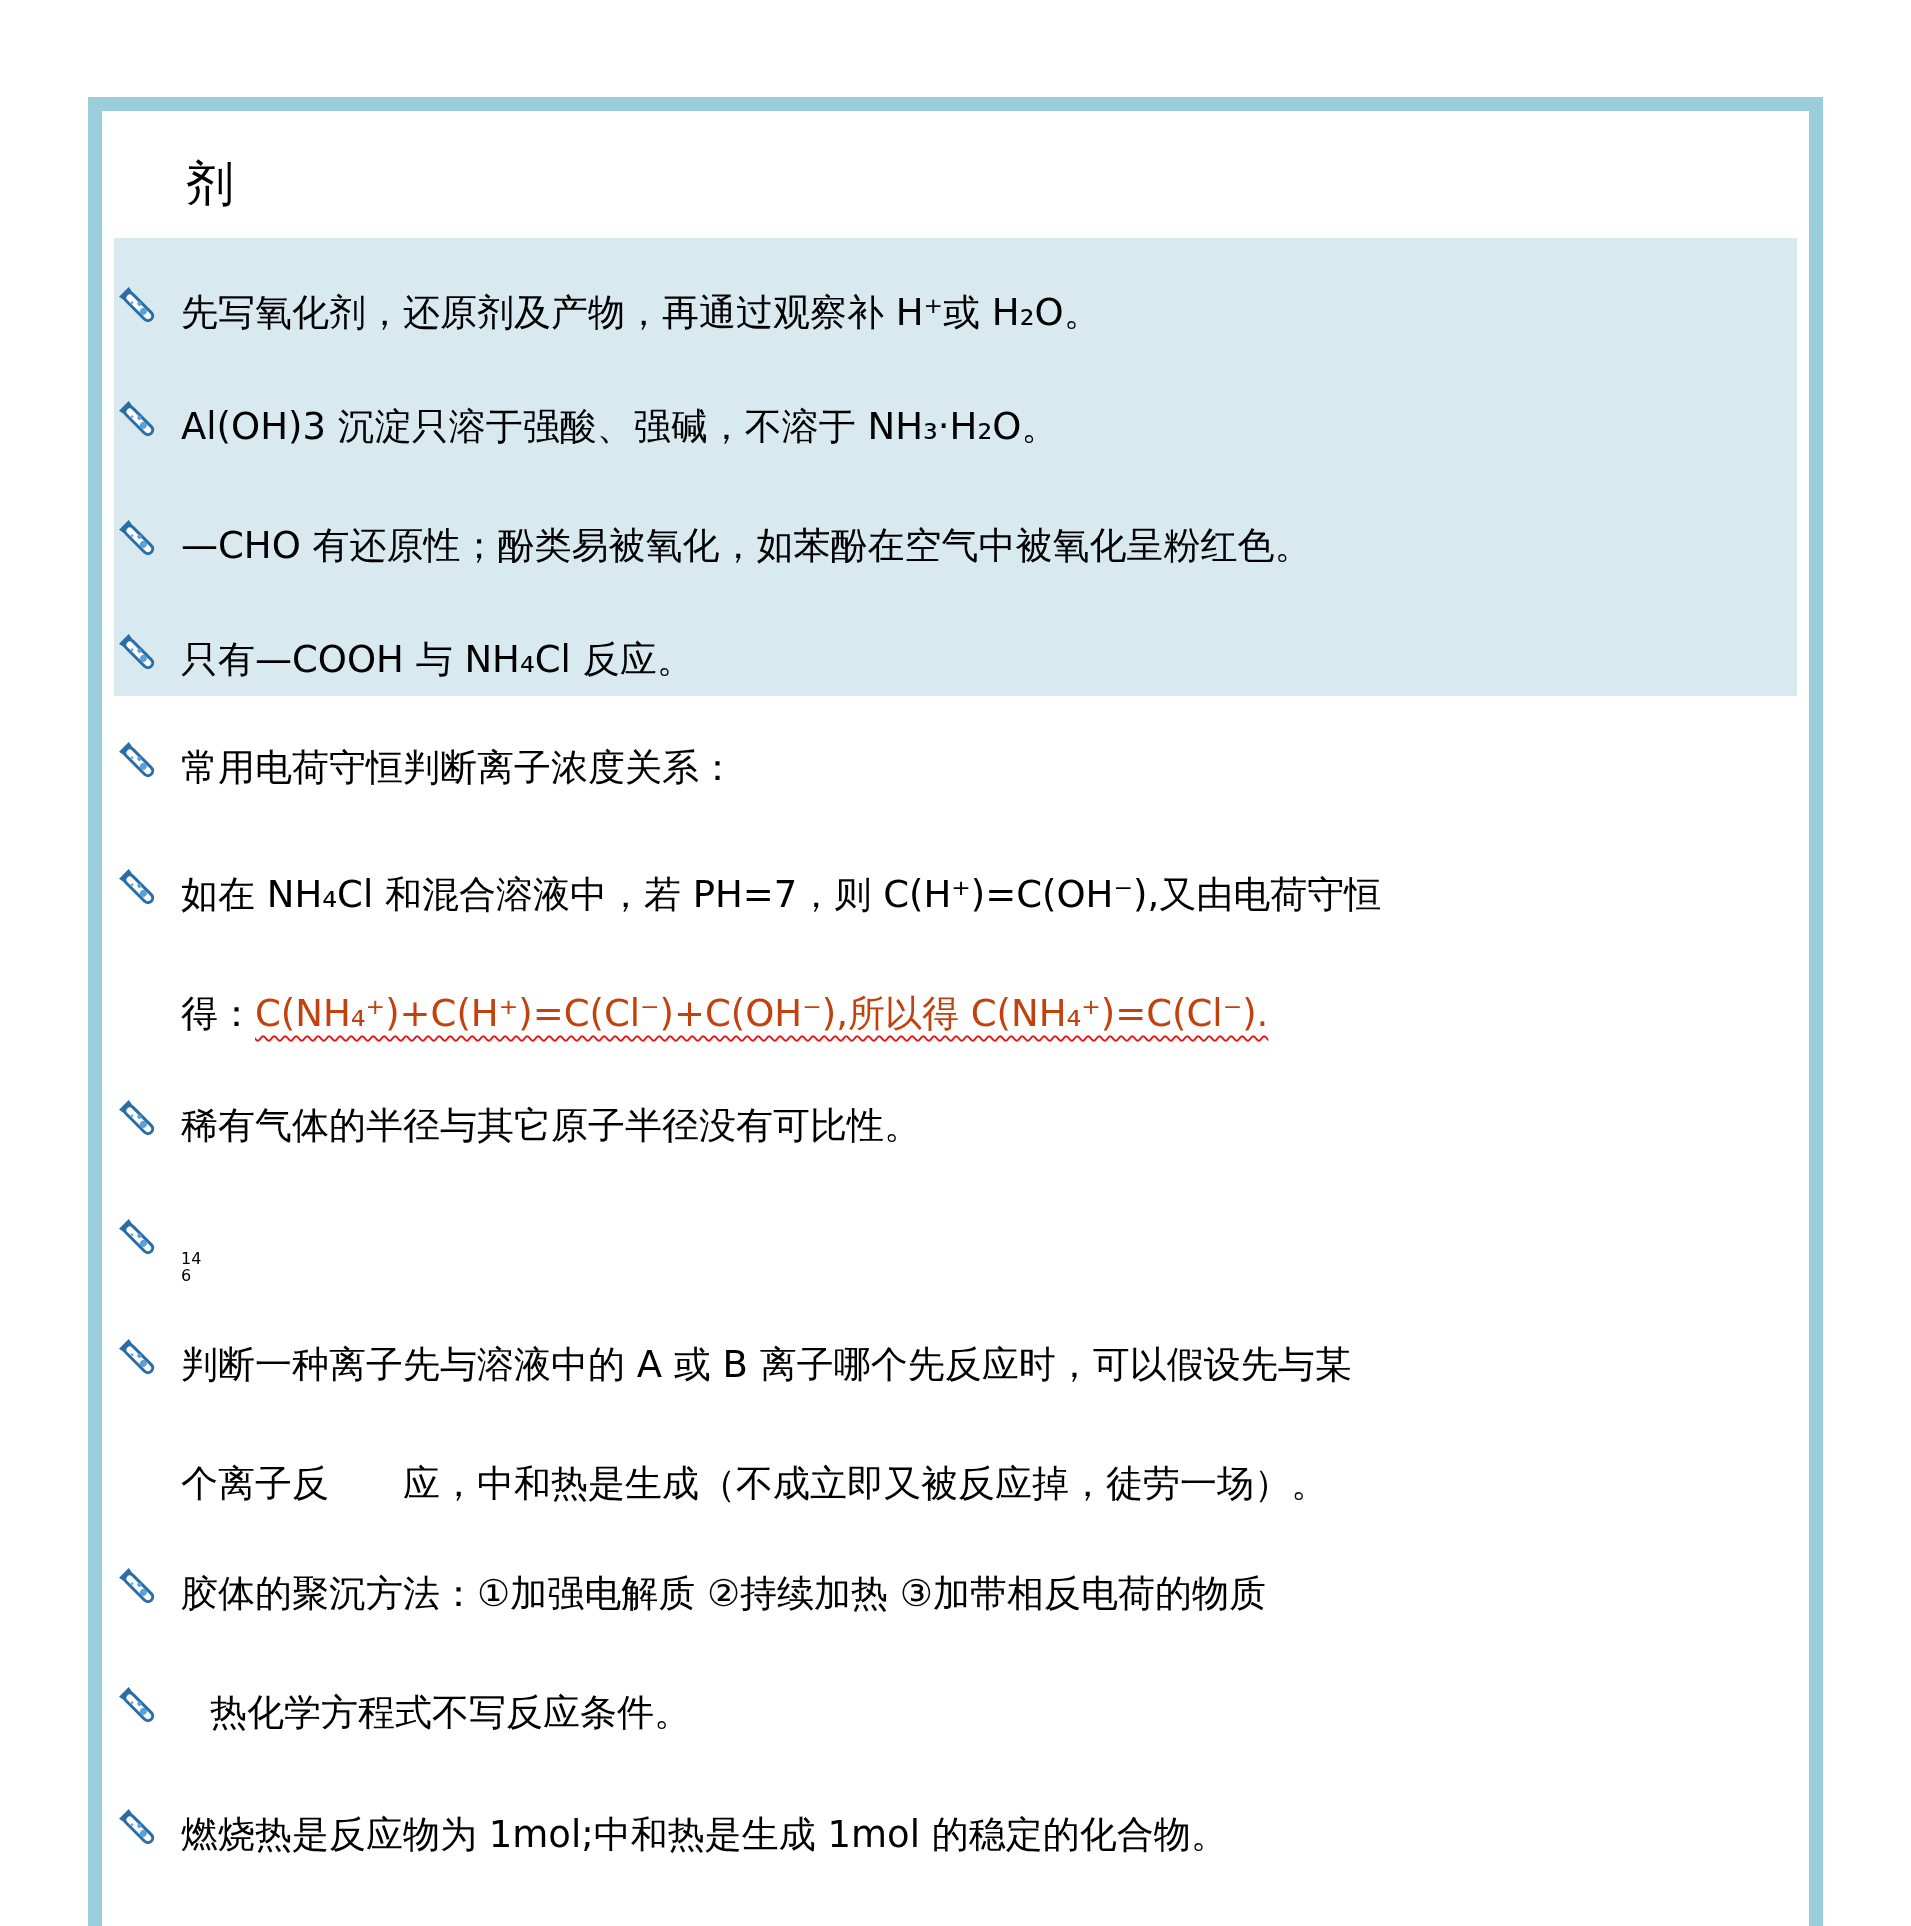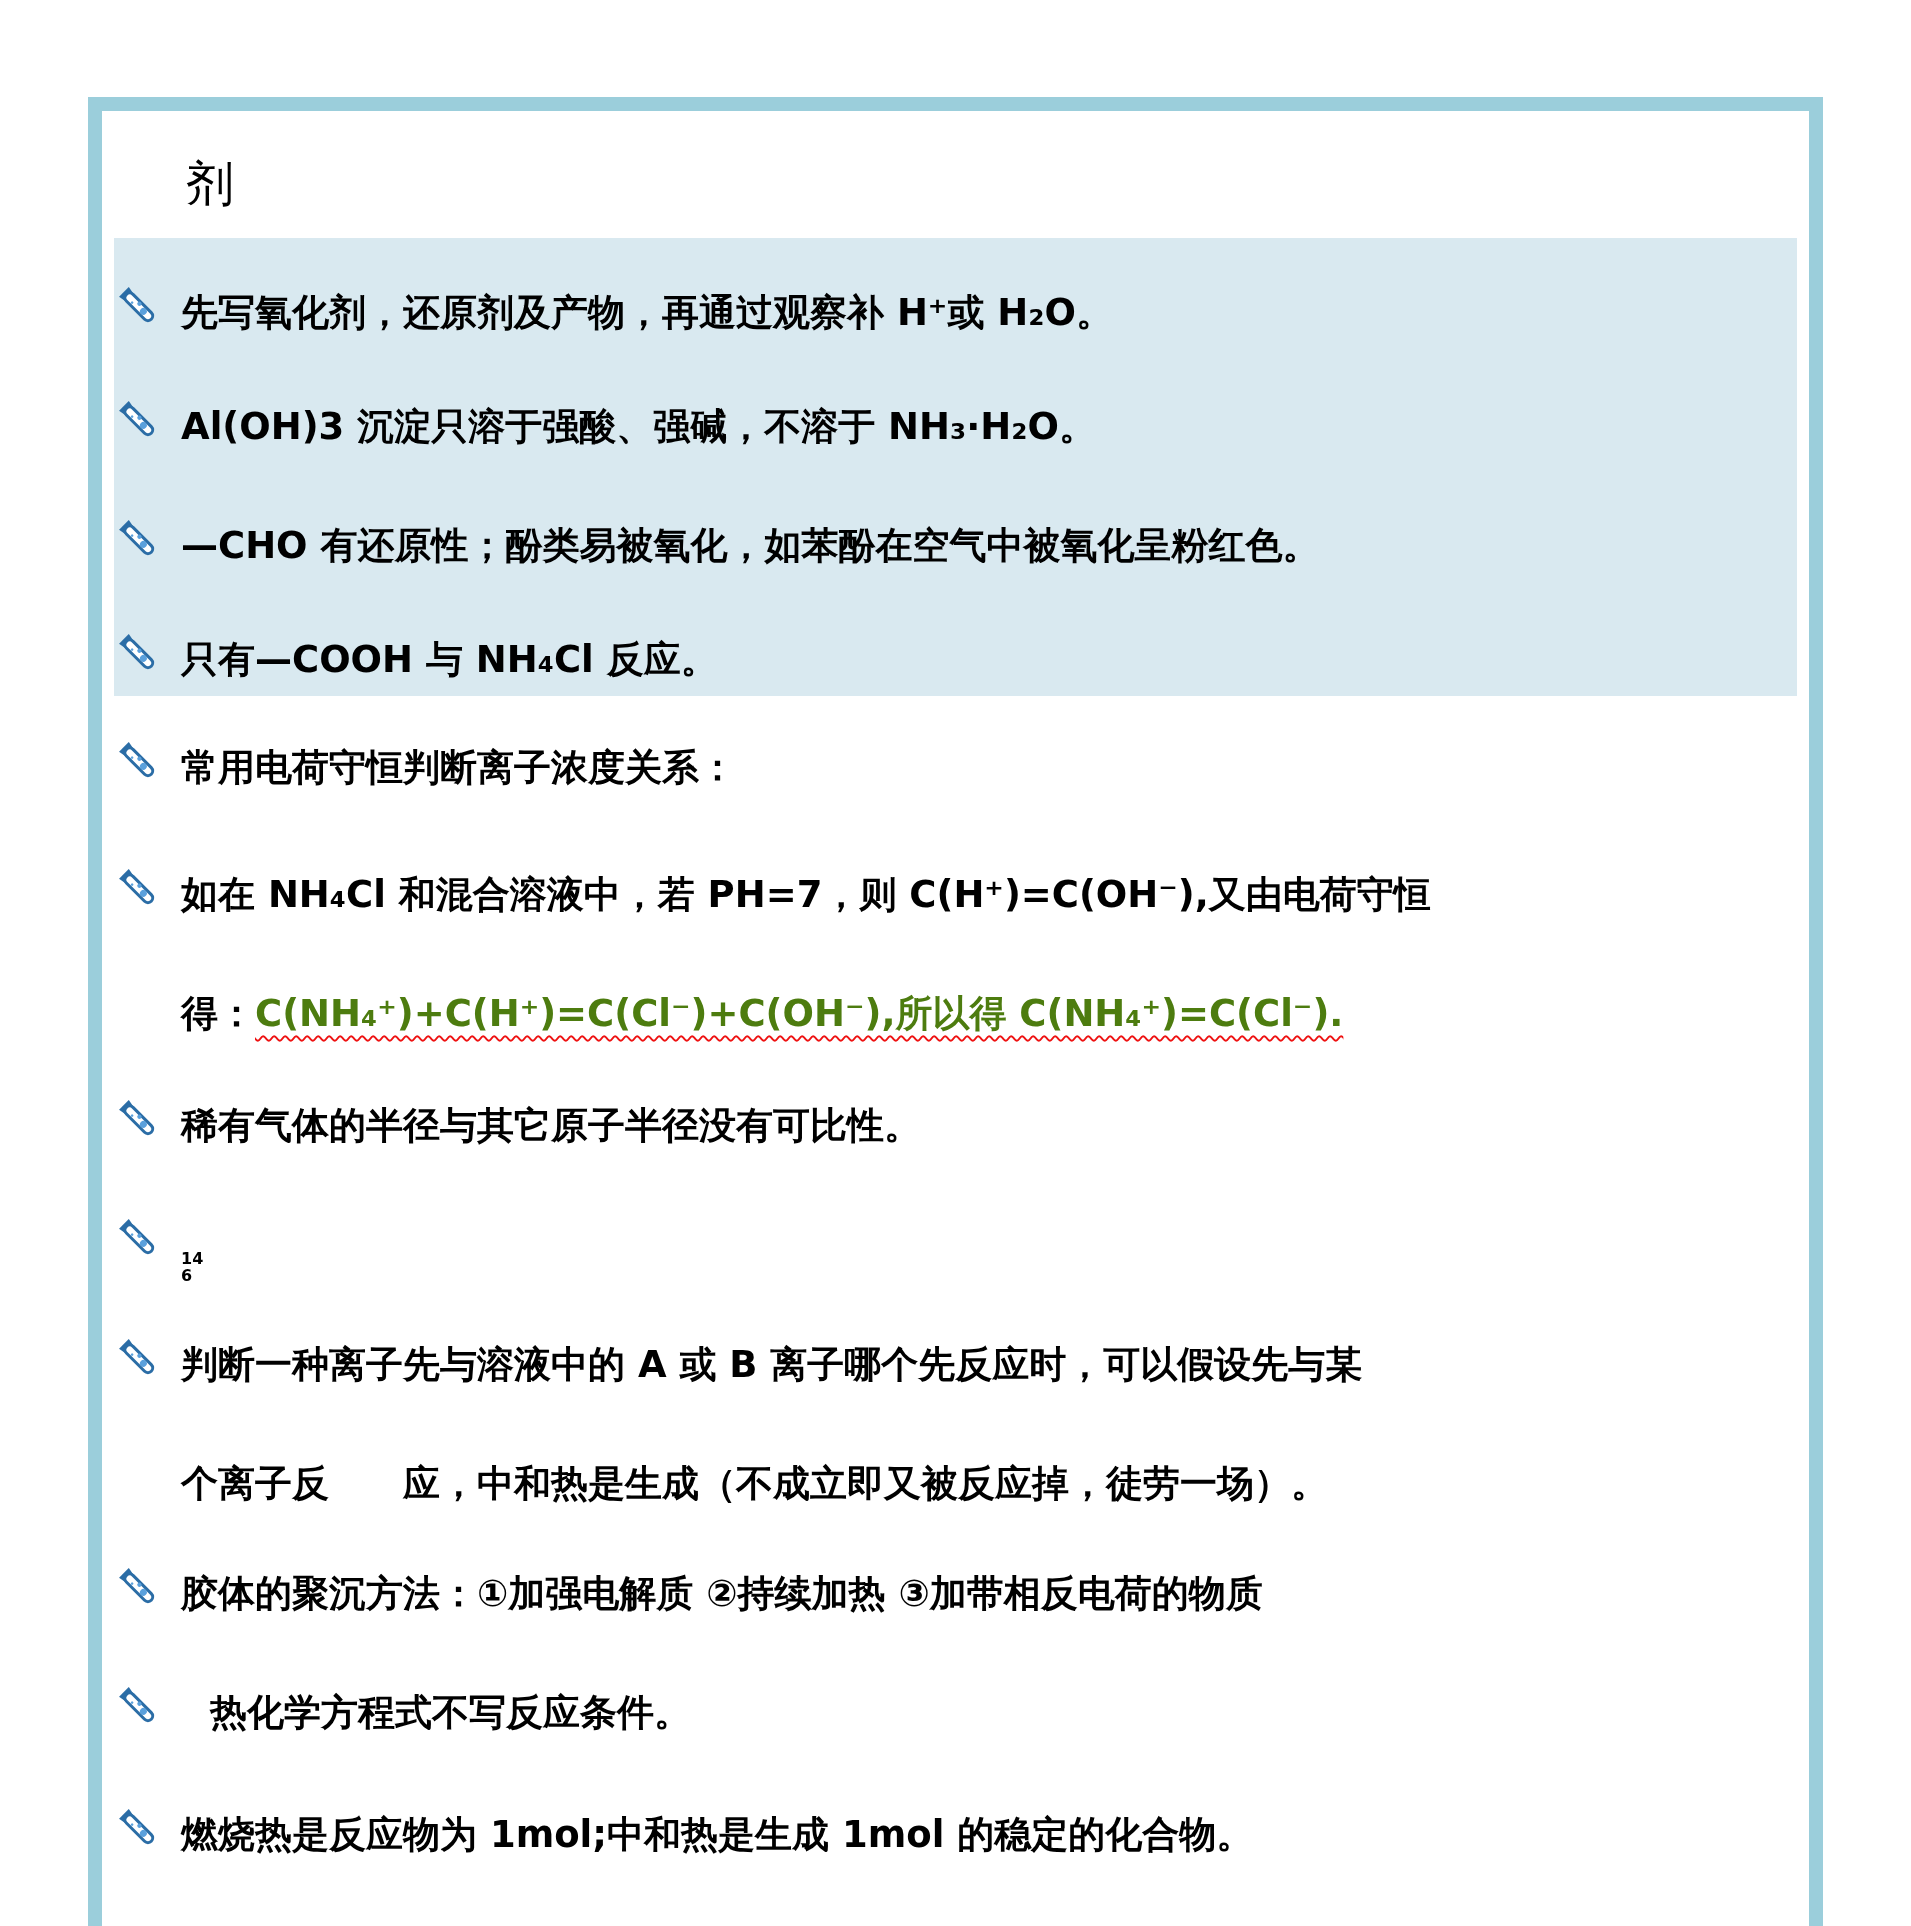--- a/index.html
+++ b/index.html
@@ -15,29 +15,29 @@
   .highlight-block{
     position:absolute;left:114px;top:238px;width:1683px;height:458px;
     background:#d9e9f0;
   }
   .page-heading{
     position:absolute;left:186px;top:157px;font-size:48px;line-height:1.1;
     color:#000;letter-spacing:1.5px;
   }
   .note-row{
     position:absolute;left:0;width:1730px;box-sizing:border-box;
-    padding-left:181px;padding-right:108px;font-size:37px;line-height:1.42;font-weight:bold;
+    padding-left:181px;padding-right:108px;font-size:37px;line-height:1.42;
   }
   .note-row .txt{display:inline;}
   .indent-sm{padding-left:210px;}
   .tube{
     position:absolute;left:117px;width:43px;height:43px;margin-top:-2.3px;
   }
   .red-seg{
-    color:#4d7c0f;
+    color:#c2410c;
     text-decoration:underline wavy #ee1111 1.9px;
     text-underline-offset:8.5px;
     text-decoration-skip-ink:none;
     text-align:right;
   }
   .iso{
     display:inline-flex;flex-direction:column;vertical-align:-7px;
     font-size:16px;line-height:1.05;text-align:left;margin-right:17px;
   }
 </style>

